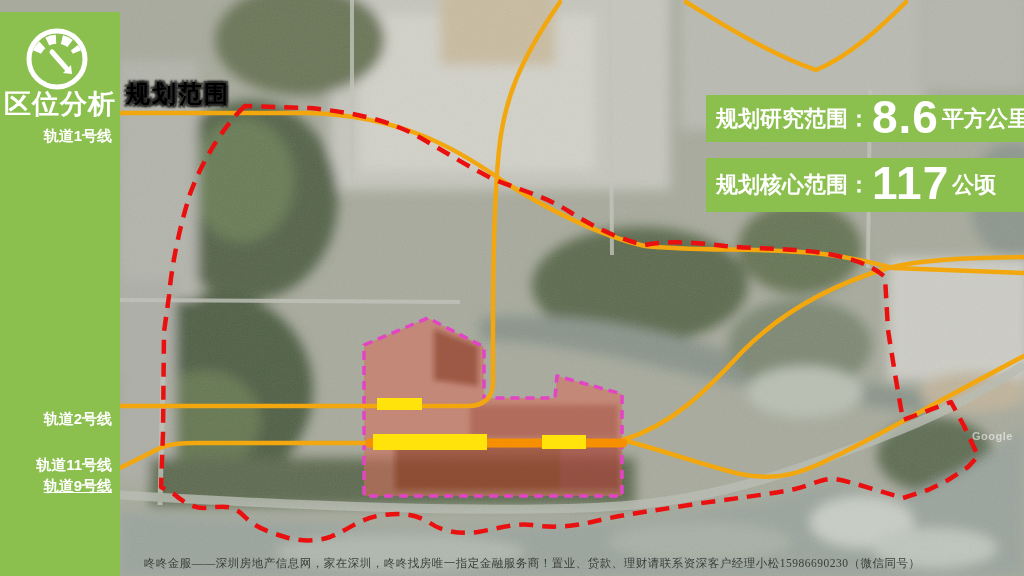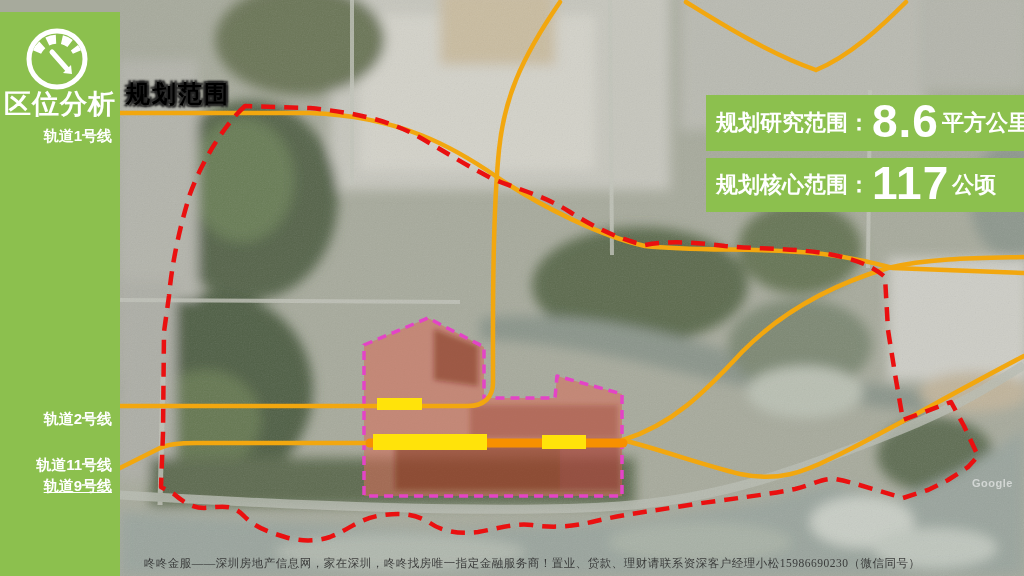--- a/index.html
+++ b/index.html
@@ -29,34 +29,34 @@
     position:absolute;left:126px;top:78px;z-index:4;
     color:#000000;font-size:24px;font-weight:bold;letter-spacing:2px;white-space:nowrap;
     text-shadow:-2px -2px 2px #222,2px -2px 2px #222,-2px 2px 2px #222,2px 2px 2px #222;
   }
   
   .stat-box{
     position:absolute;left:706px;right:0;background:var(--green,#8cc04e);z-index:4;
     display:flex;align-items:center;color:#fff;font-weight:bold;padding-left:10px;
     box-sizing:border-box;white-space:nowrap;
   }
-  .stat-box-1{top:95px;height:56px;}
+  .stat-box-1{top:95px;height:47px;}
   .stat-box-2{top:158px;height:54px;}
   .stat-label{font-size:22px;}
   .stat-value{font-size:46px;line-height:1;margin:0 3px 4px 2px;letter-spacing:1px;}
   .stat-unit{font-size:22px;}
   
   .footer-watermark{
     position:absolute;left:40px;right:0;top:556px;z-index:4;text-align:center;
     color:#2d2d2d;font-size:11.5px;letter-spacing:0.5px;opacity:0.88;white-space:nowrap;
     font-family:Liberation Serif, serif;
   }
   .google-mark{
     position:absolute;left:972px;top:430px;z-index:3;color:rgba(255,255,255,0.55);
-    font-size:11px;font-weight:bold;letter-spacing:0.5px;margin-top:47px;
+    font-size:11px;font-weight:bold;letter-spacing:0.5px;
   }
 </style>
 </head>
 <body>
 
 <div class="stage">
 
   <svg class="map-svg" viewBox="0 0 1024 576" aria-hidden="true">
     <defs>
       <filter id="soft" x="-20%" y="-20%" width="140%" height="140%">

